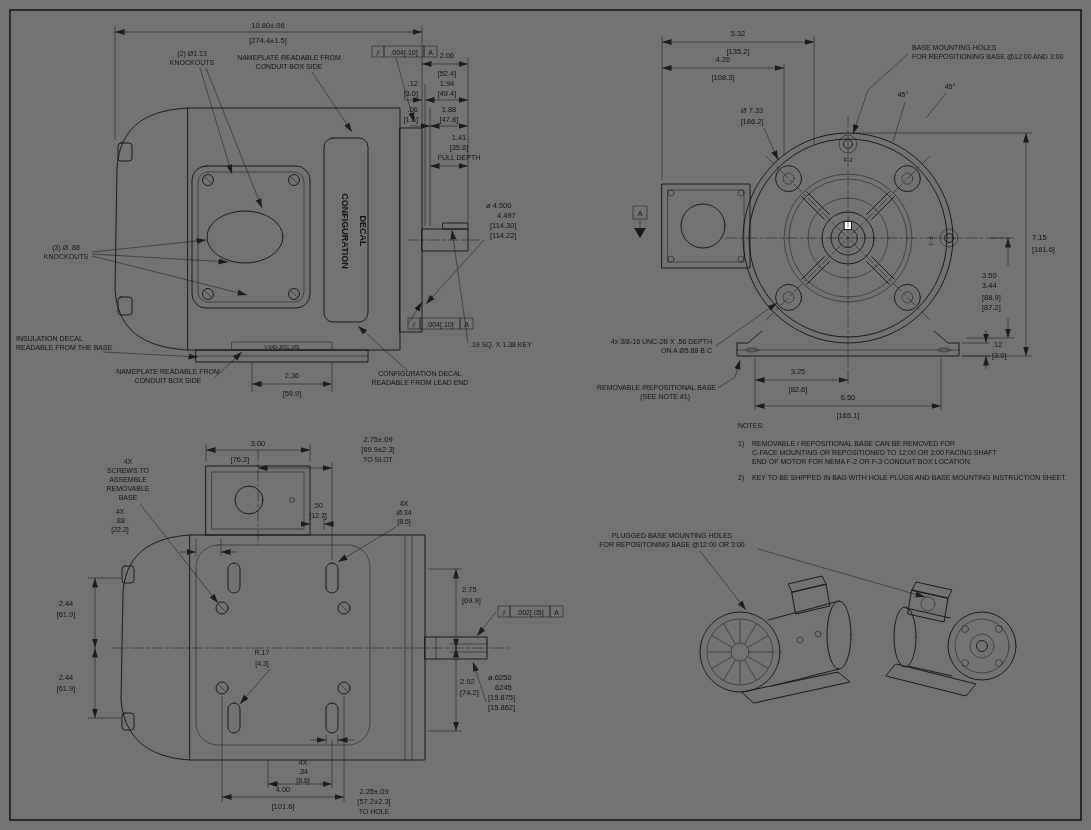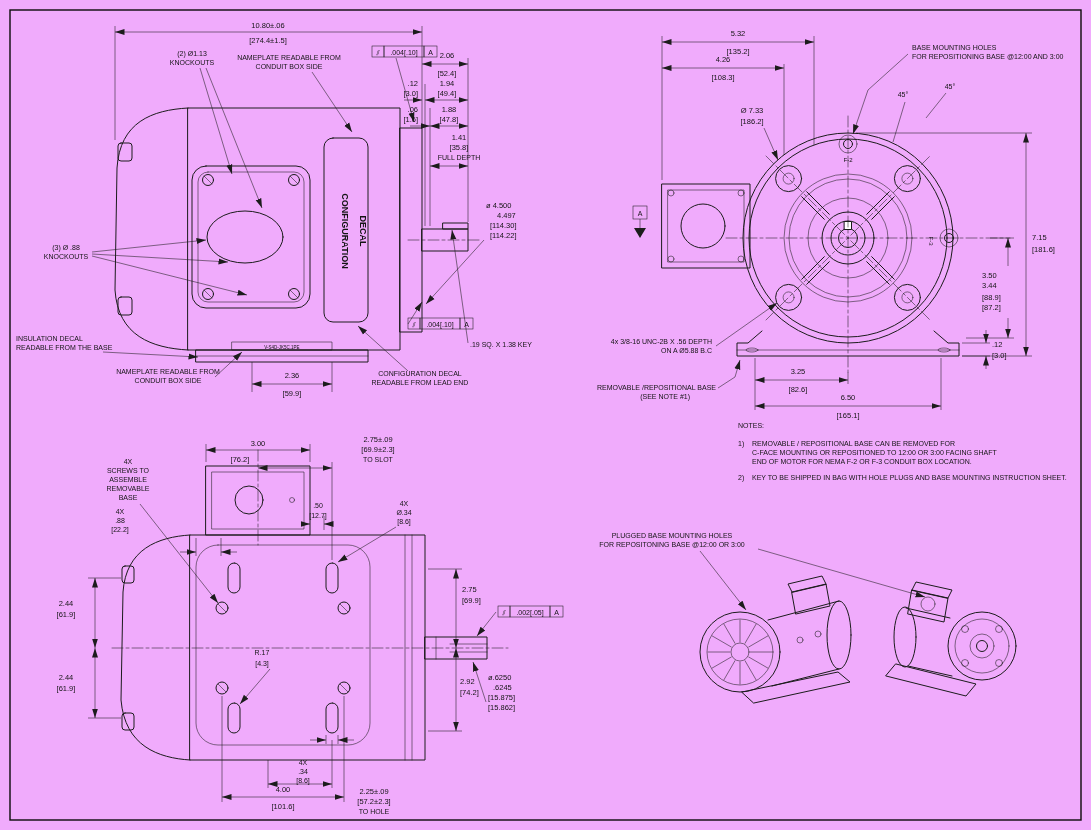--- a/index.html
+++ b/index.html
@@ -1,17 +1,17 @@
 <!DOCTYPE html>
 <html><head>
 <meta charset="utf-8">
 <style>
   *{box-sizing:border-box}
   body{margin:0;background:#ffffff}
-  .sheet{position:relative;width:1091px;height:830px;background:#f0abfc;overflow:hidden}
+  .sheet{position:relative;width:1091px;height:830px;background:#737373;overflow:hidden}
   svg{display:block}
   .ln{stroke:#1c1c1c;stroke-width:1;fill:none;stroke-linejoin:round;stroke-linecap:round}
   .th{stroke:#1c1c1c;stroke-width:.55;fill:none}
   .dim{stroke:#1c1c1c;stroke-width:.55;fill:none}
   .cl{stroke:#1c1c1c;stroke-width:.55;fill:none;stroke-dasharray:11 3 3 3}
   .fillb{fill:#1c1c1c;stroke:none}
   text{fill:#141414;stroke:none;font-family:"Liberation Sans","DejaVu Sans",sans-serif;font-size:7.5px}
   .tc{text-anchor:middle}.te{text-anchor:end}
   .t7{font-size:7px}.t6{font-size:6px}.t45{font-size:4.5px}.t9{font-size:9px}
   .bold{font-weight:700}

